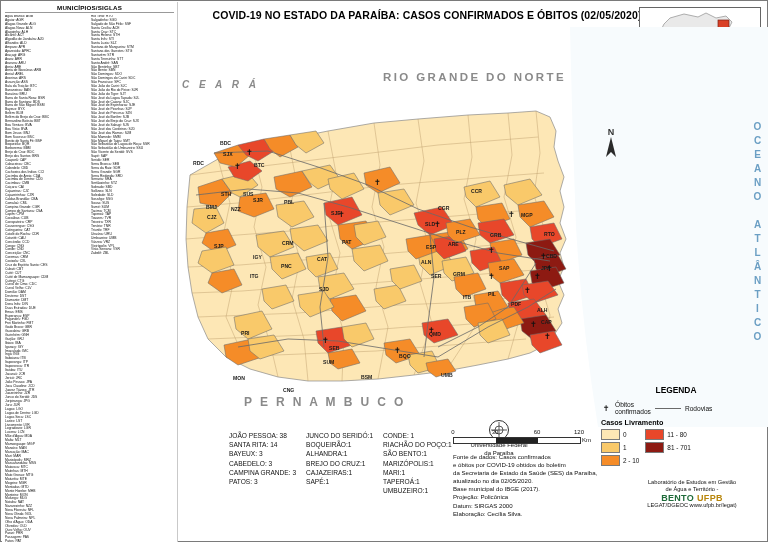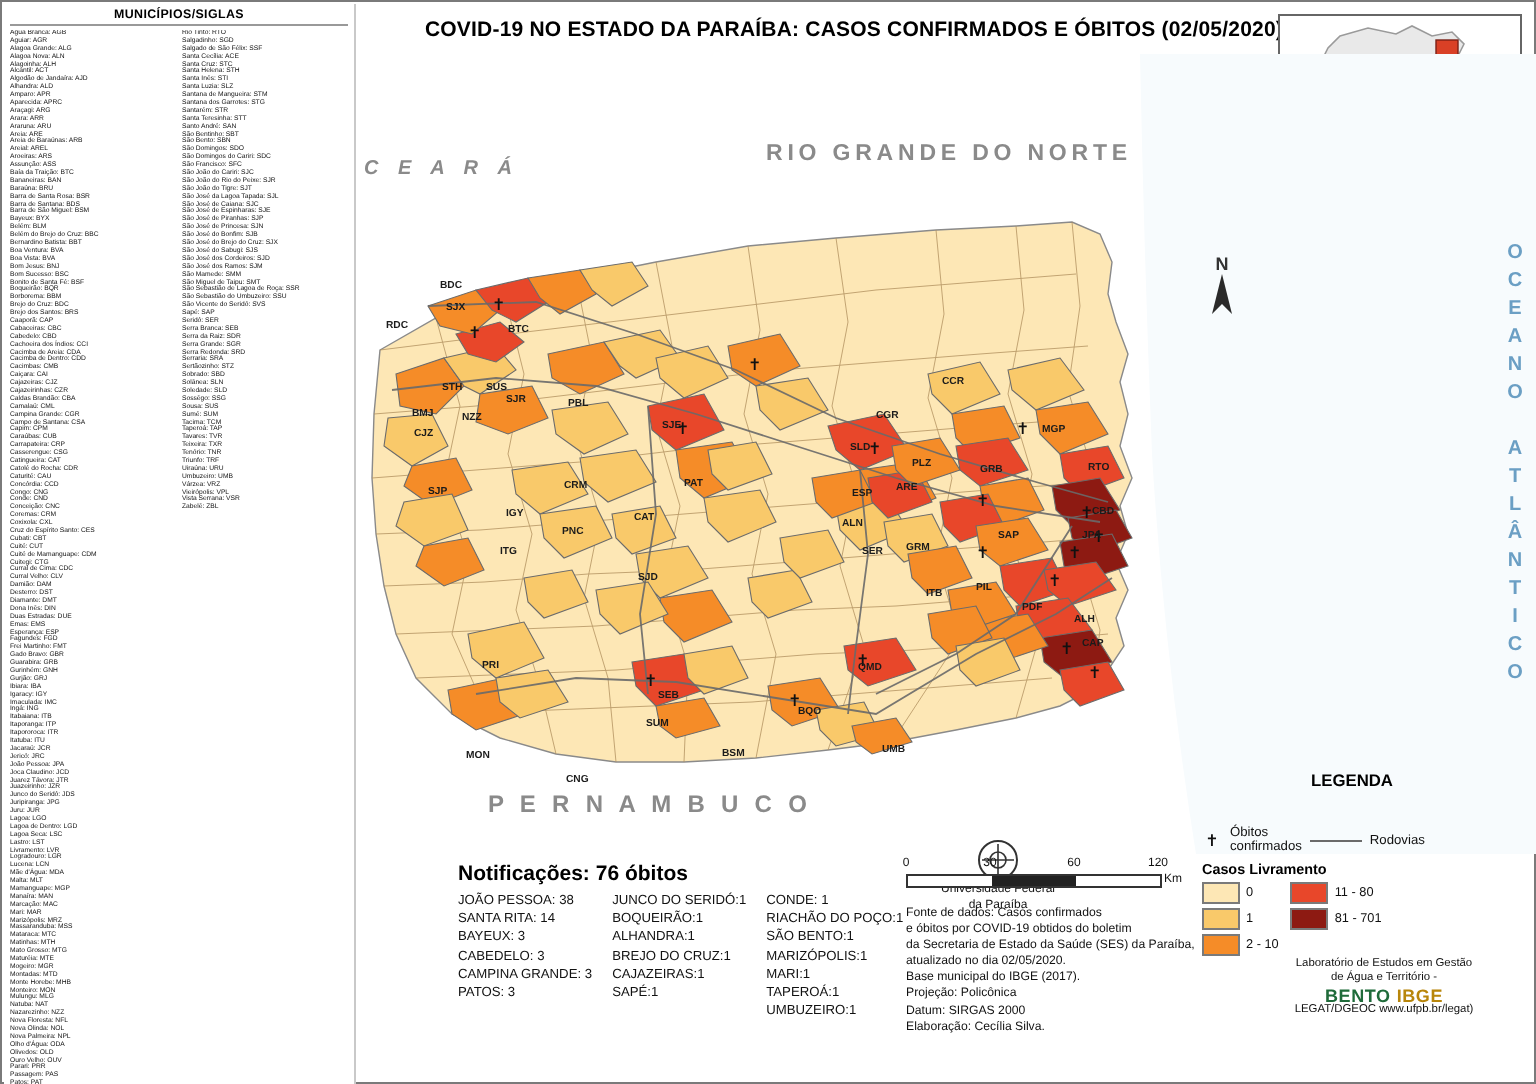--- a/index.html
+++ b/index.html
@@ -129,21 +129,21 @@
   .source{
     position:absolute;left:452px;top:452px;width:200px;
     font-size:6.1px;line-height:8.1px;color:#111;
   }
 
   
   .legend{
     position:absolute;left:600px;top:384px;width:150px;
   }
   .legend-title{
-    font-size:8.4px;font-weight:bold;text-align:center;color:#000;margin-bottom:18px;
+    font-size:8.4px;font-weight:bold;text-align:center;color:#000;margin-bottom:6px;
   }
   .legend-row{display:flex;align-items:center;gap:4px;font-size:6.6px;color:#111;margin-bottom:1px;}
   .legend-row .sym{width:10px;text-align:center;font-size:8px;}
   .legend-road{width:26px;height:0;border-top:1.4px solid #6a6a6a;}
   .legend-sub{font-size:7.2px;font-weight:bold;color:#000;margin:3px 0 2px 0;}
   .swatch-grid{display:flex;gap:6px;}
   .swatch-col{display:flex;flex-direction:column;gap:2px;}
   .sw-row{display:flex;align-items:center;gap:3px;font-size:6.4px;color:#111;}
   .sw{width:17px;height:9px;border:.5px solid #7a7a7a;display:inline-block;}
 
@@ -609,21 +609,20 @@
       <div class="mun-lbl" style="left: 540px; top: 264px;">JPA</div>
       <div class="mun-lbl" style="left: 545px; top: 252px;">CBD</div>
       <div class="mun-lbl" style="left: 487px; top: 290px;">PIL</div>
       <div class="mun-lbl" style="left: 510px; top: 300px;">PDF</div>
       <div class="mun-lbl" style="left: 536px; top: 306px;">ALH</div>
       <div class="mun-lbl" style="left: 540px; top: 318px;">CAP</div>
       <div class="mun-lbl" style="left: 462px; top: 293px;">ITB</div>
     </div>
 
   <div class="notif">
-    <div class="notif-title">Notificações: 76 óbitos</div>
     <div class="notif-cols">
       <div class="notif-col" id="notif-col-0">
           <div>JOÃO PESSOA: 38</div>
           <div>SANTA RITA: 14</div>
           <div>BAYEUX: 3</div>
           <div>CABEDELO: 3</div>
           <div>CAMPINA GRANDE: 3</div>
           <div>PATOS: 3</div>
         </div>
       <div class="notif-col" id="notif-col-1">
@@ -720,18 +719,18 @@
         </div>
       </div>
     </div>
   </div>
 
   <div class="lab">
     <div>Laboratório de Estudos em Gestão</div>
     <div>de Água e Território -</div>
     <div class="lab-logo">
       <span class="lg">BENTO</span>
-      <span class="lg2">IBGE</span>
+      <span class="lg2">UFPB</span>
     </div>
     <div>LEGAT/DGEOC  www.ufpb.br/legat)</div>
   </div>
 
 </div>
 
 </body></html>

